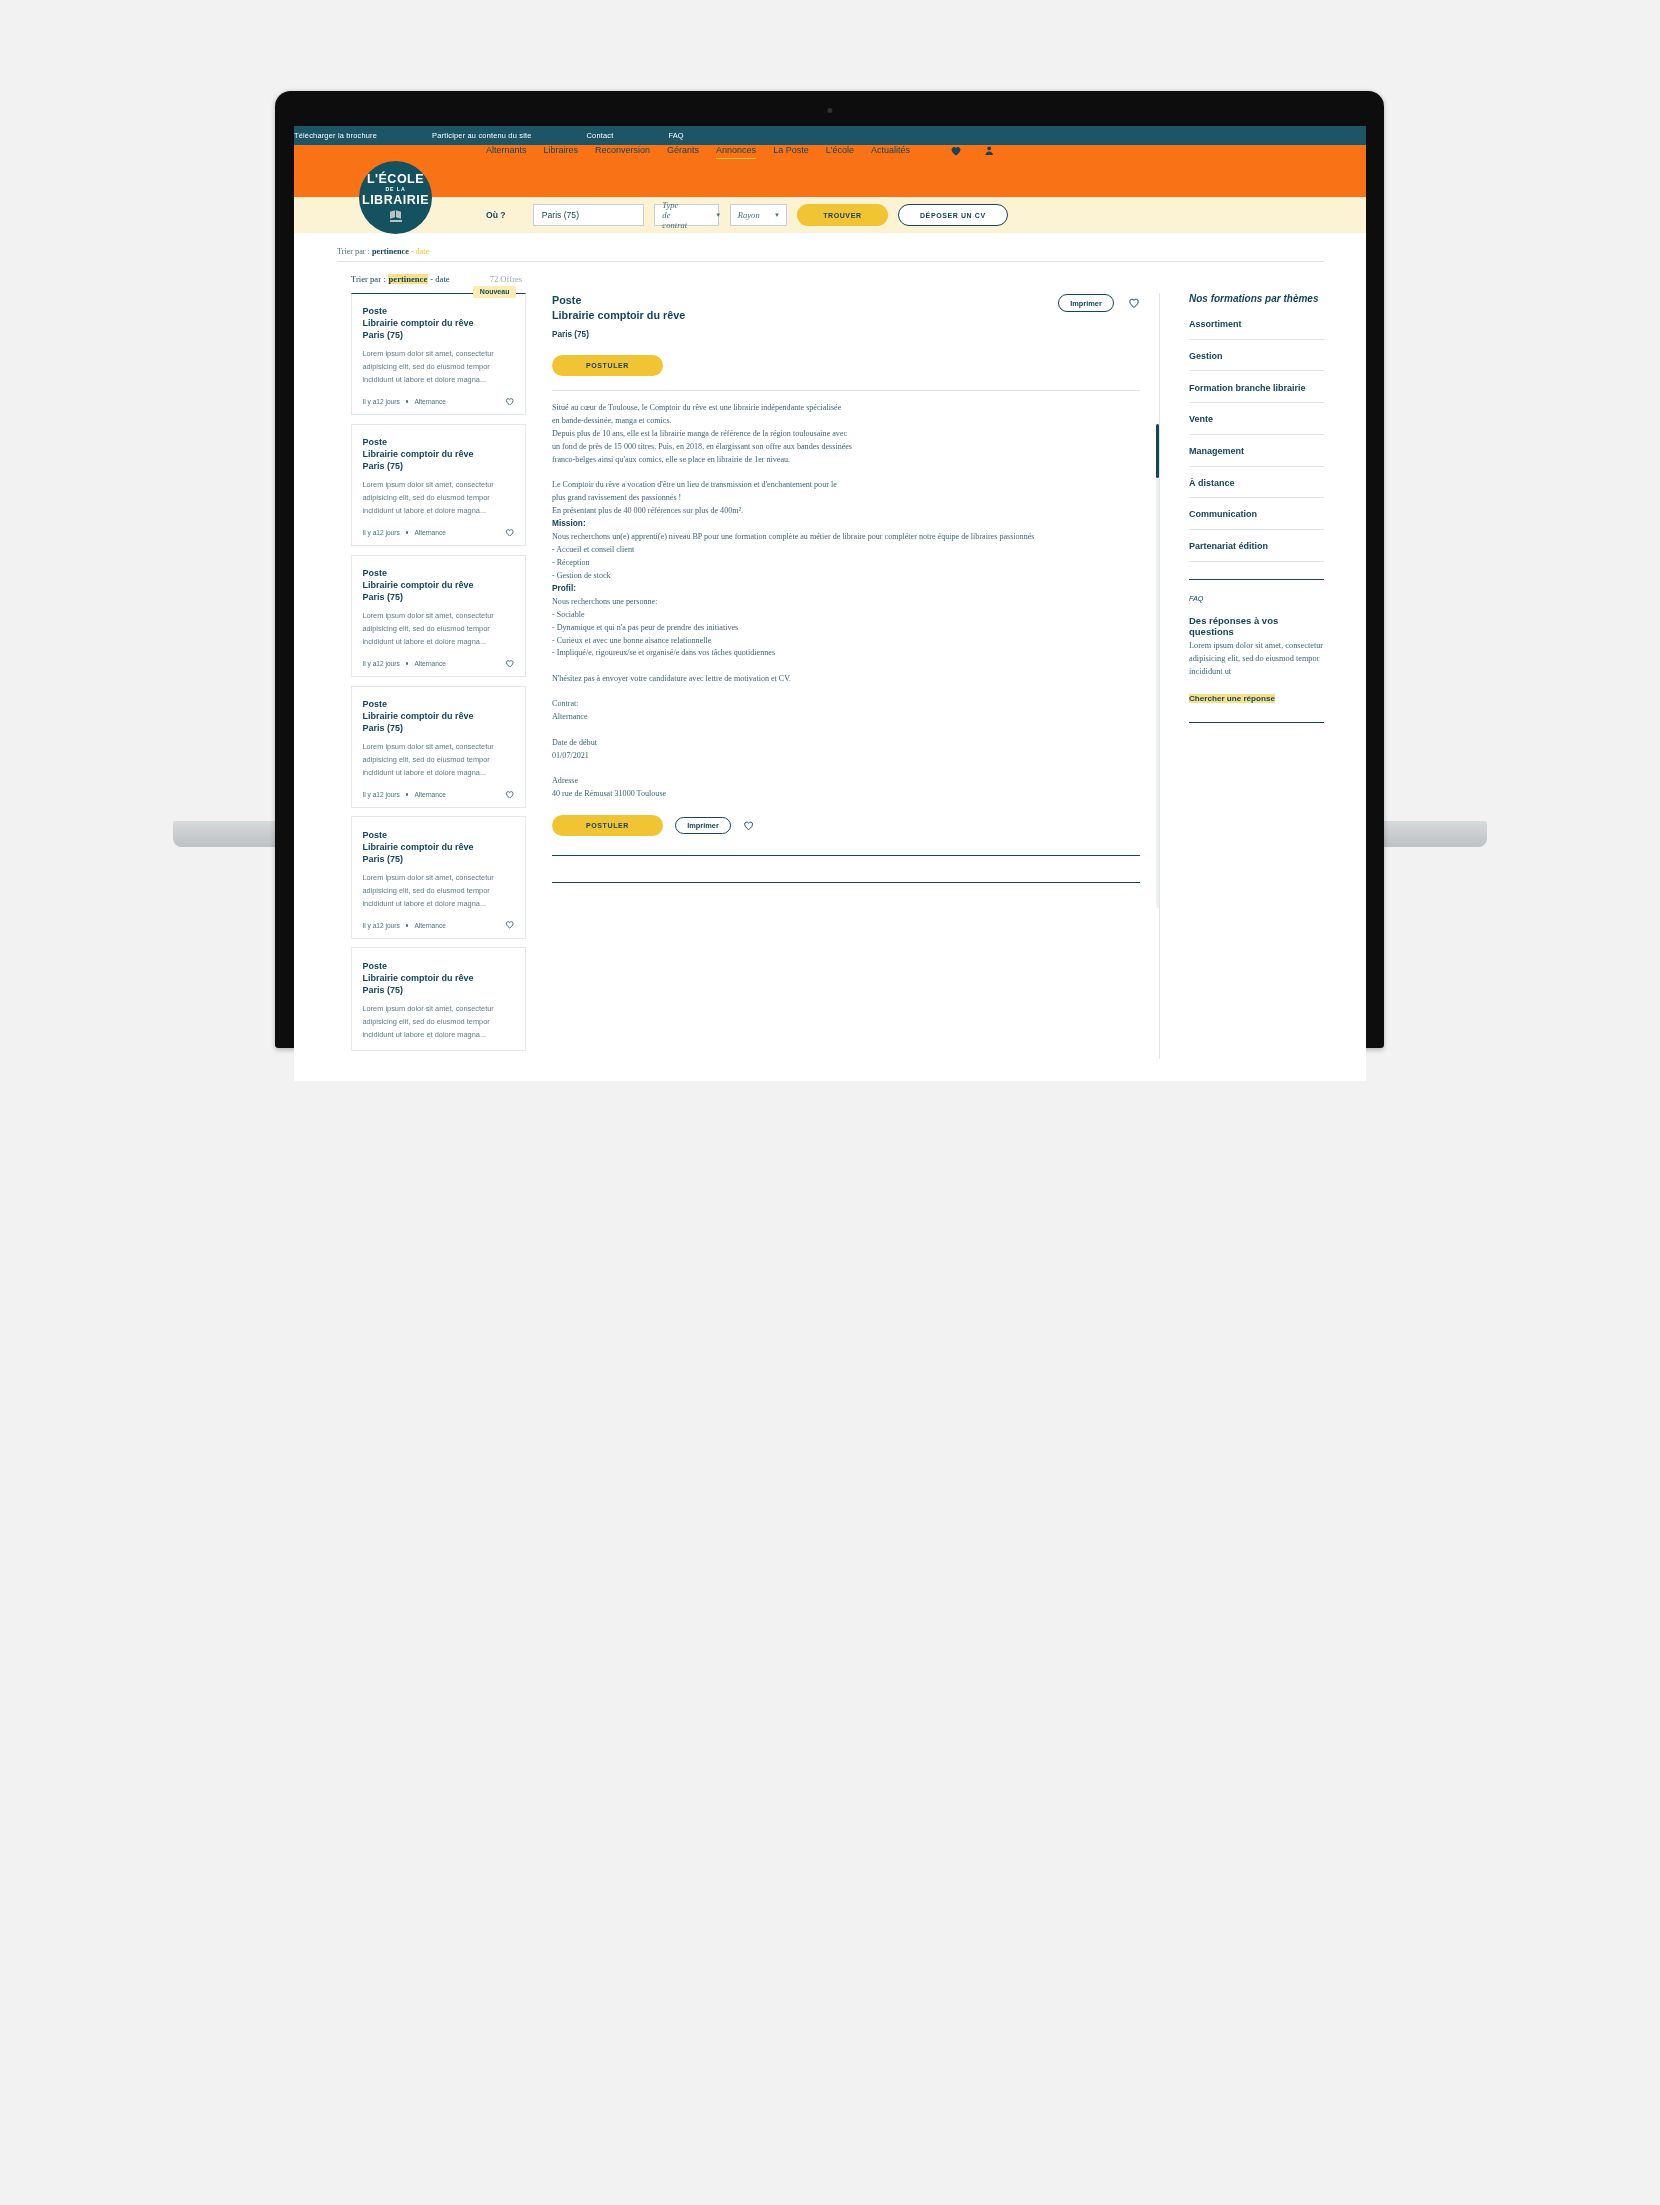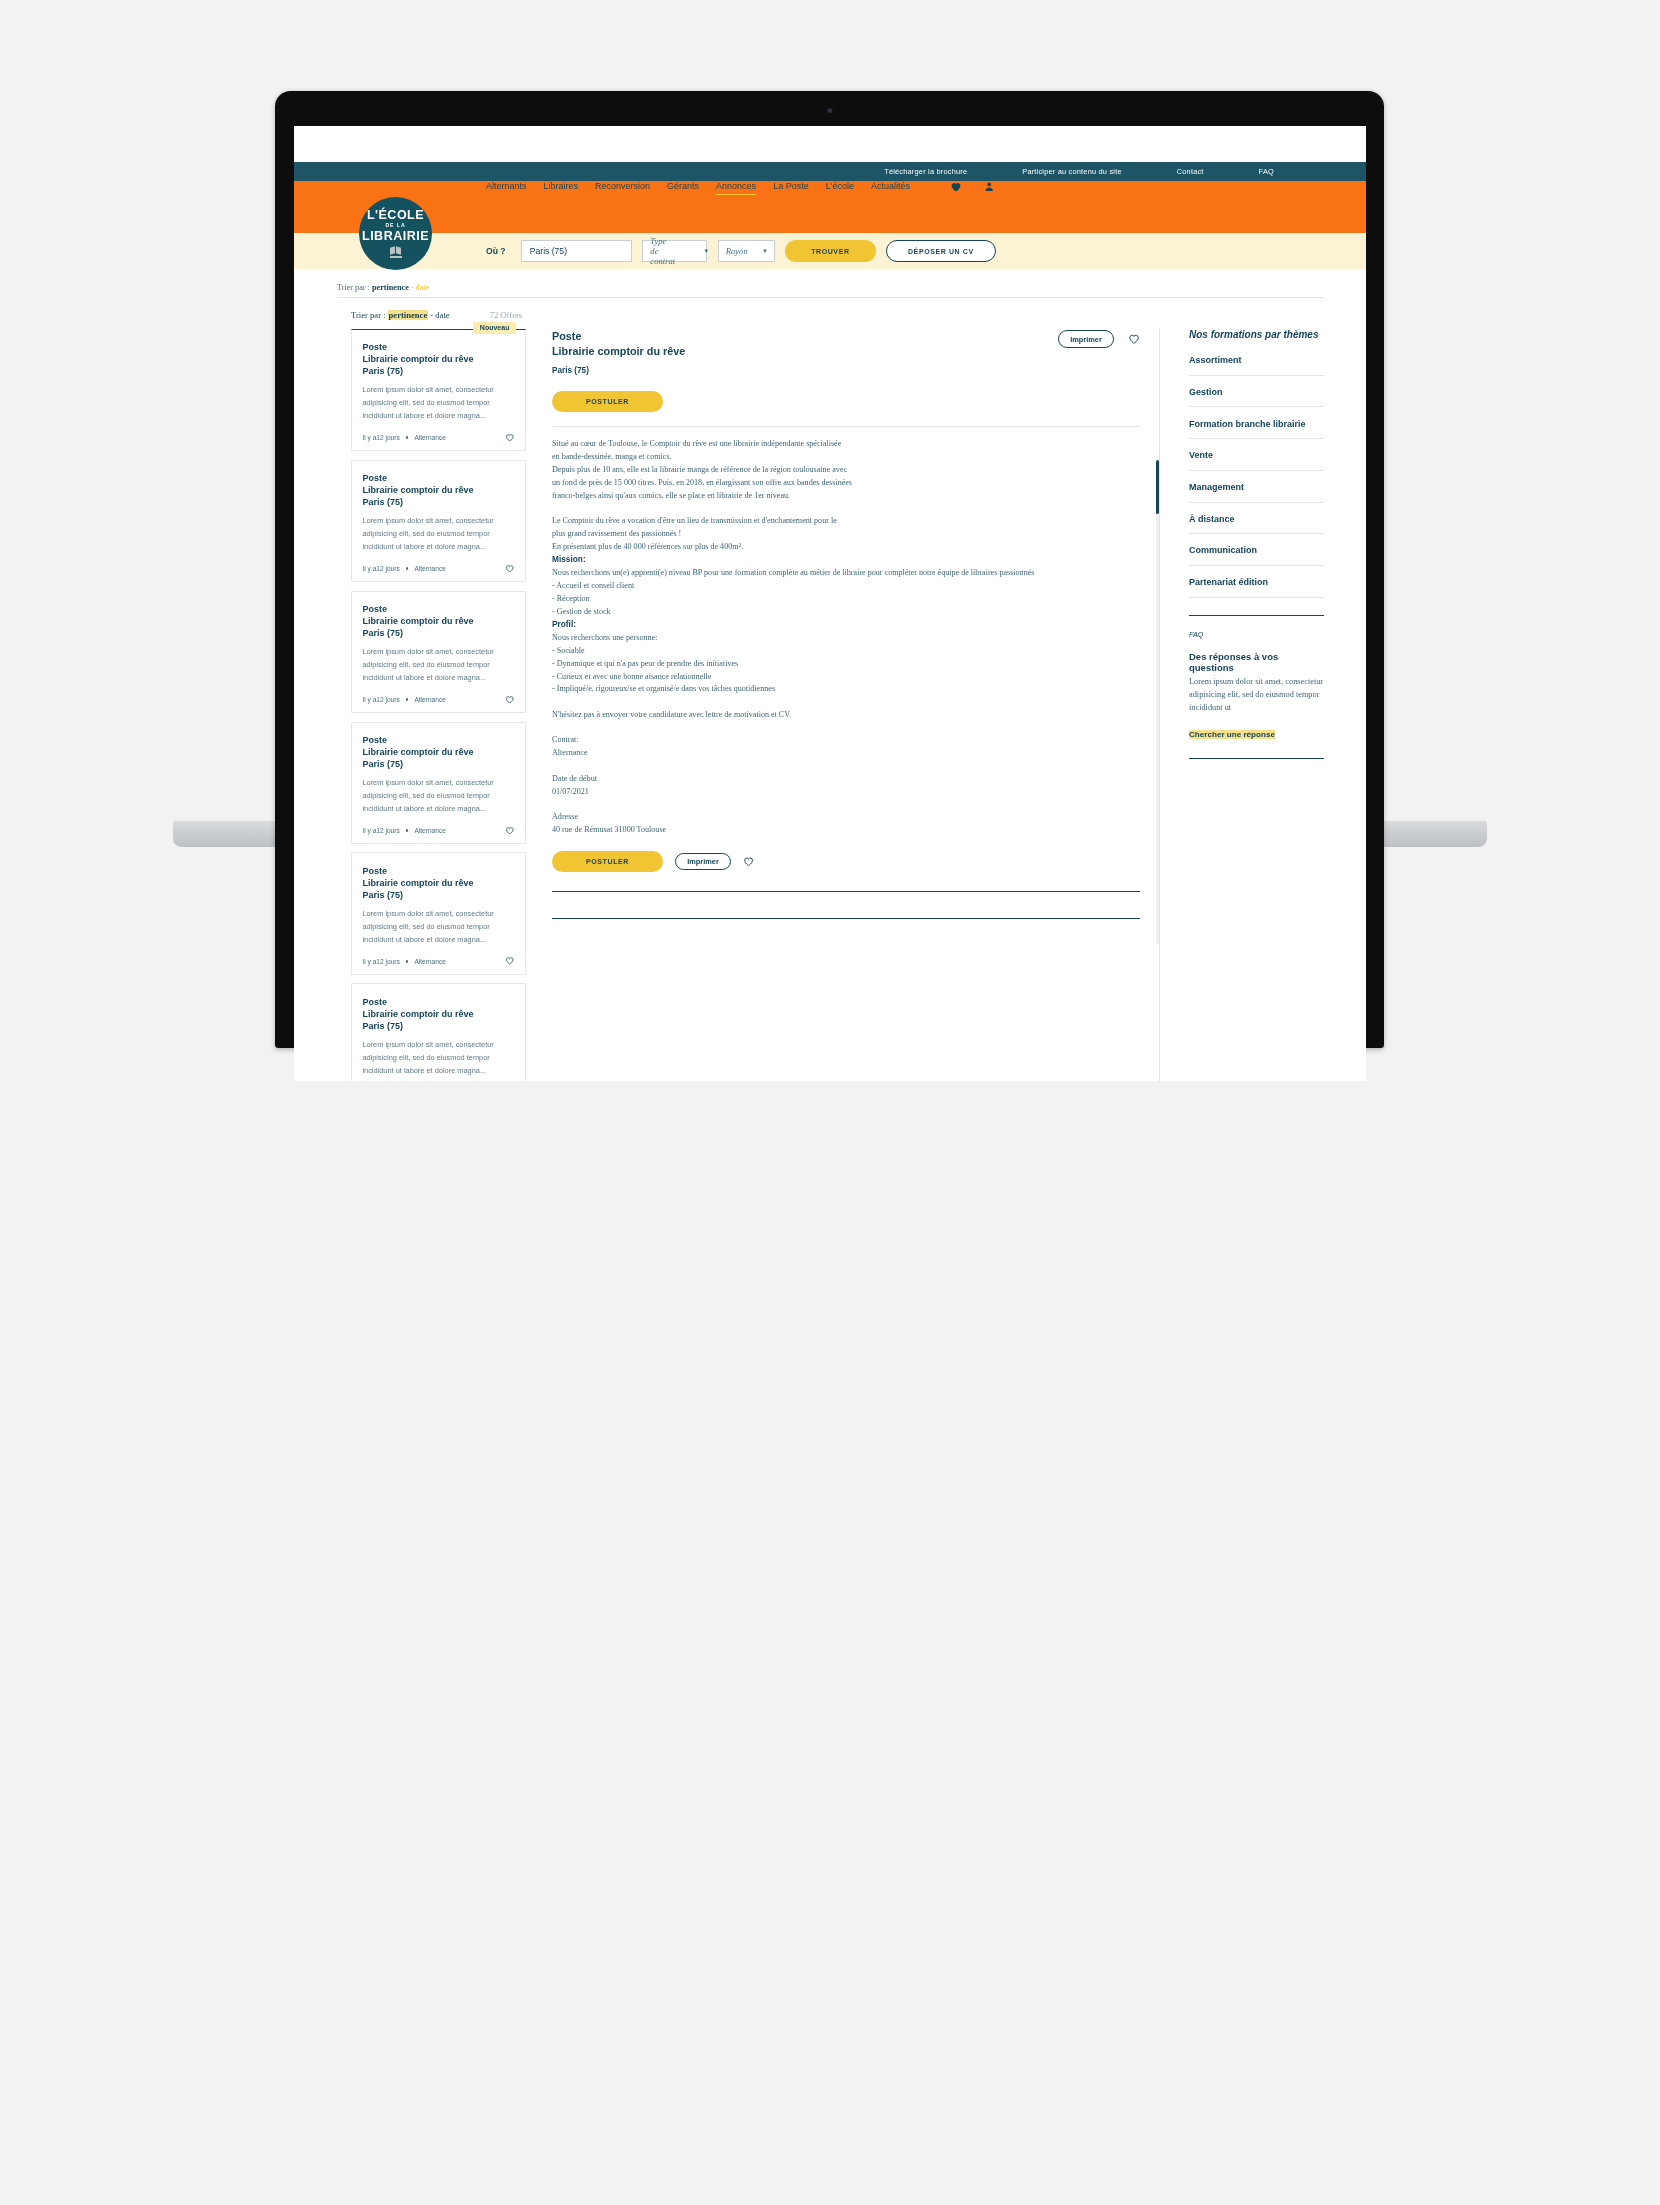--- a/index.html
+++ b/index.html
@@ -38,22 +38,22 @@
     position: absolute; left: 294px; top: 126px;
     width: 1072px; height: 955px;
     background: #ffffff;
     overflow: hidden;
     z-index: 2;
   }
 
   
   .topbar {
     height: 19px; background: #1d5567;
-    display: flex; align-items: center; justify-content: flex-end;
-    padding-right: 92px; gap: 55px; margin-top: 36px;
+    display: flex; align-items: center; 
+    padding-right: 64px; gap: 55px;
   }
   .topbar a {
     color: #ffffff; font-size: 7.4px; letter-spacing: 0.2px; text-decoration: none;
   }
 
   
   .header {
     height: 52px; background: #f97316; position: relative;
     display: flex; align-items: flex-start;
   }
@@ -87,21 +87,21 @@
     height: 1.7px; background: #f0c433;
   }
   .header-icons { margin-left: 40px; display: flex; align-items: center; gap: 22.5px; }
   .ico { color: #16455a; display: inline-flex; }
 
   
   .searchbar {
     background: #fcf3d4; height: 36px;
     display: flex; align-items: center; padding-left: 192px; gap: 10.4px;
   }
-  .ou { font-size: 8.6px; font-weight: 700; color: #16455a; margin-right: 5px; }
+  .ou { font-size: 8.6px; font-weight: 700; color: #16455a; margin-right: 17px; }
   .inp {
     height: 22.5px; border: 0.9px solid #c5cfd4; background: #fff;
     font-family: "Liberation Sans", sans-serif; font-size: 8.6px; color: #16455a;
     padding: 0 7.8px; border-radius: 0.9px;
   }
   .inp-where { width: 111px; }
   .sel {
     height: 22.5px; border: 0.9px solid #c5cfd4; background: #fff;
     display: flex; align-items: center; justify-content: space-between;
     padding: 0 7px; border-radius: 0.9px;

